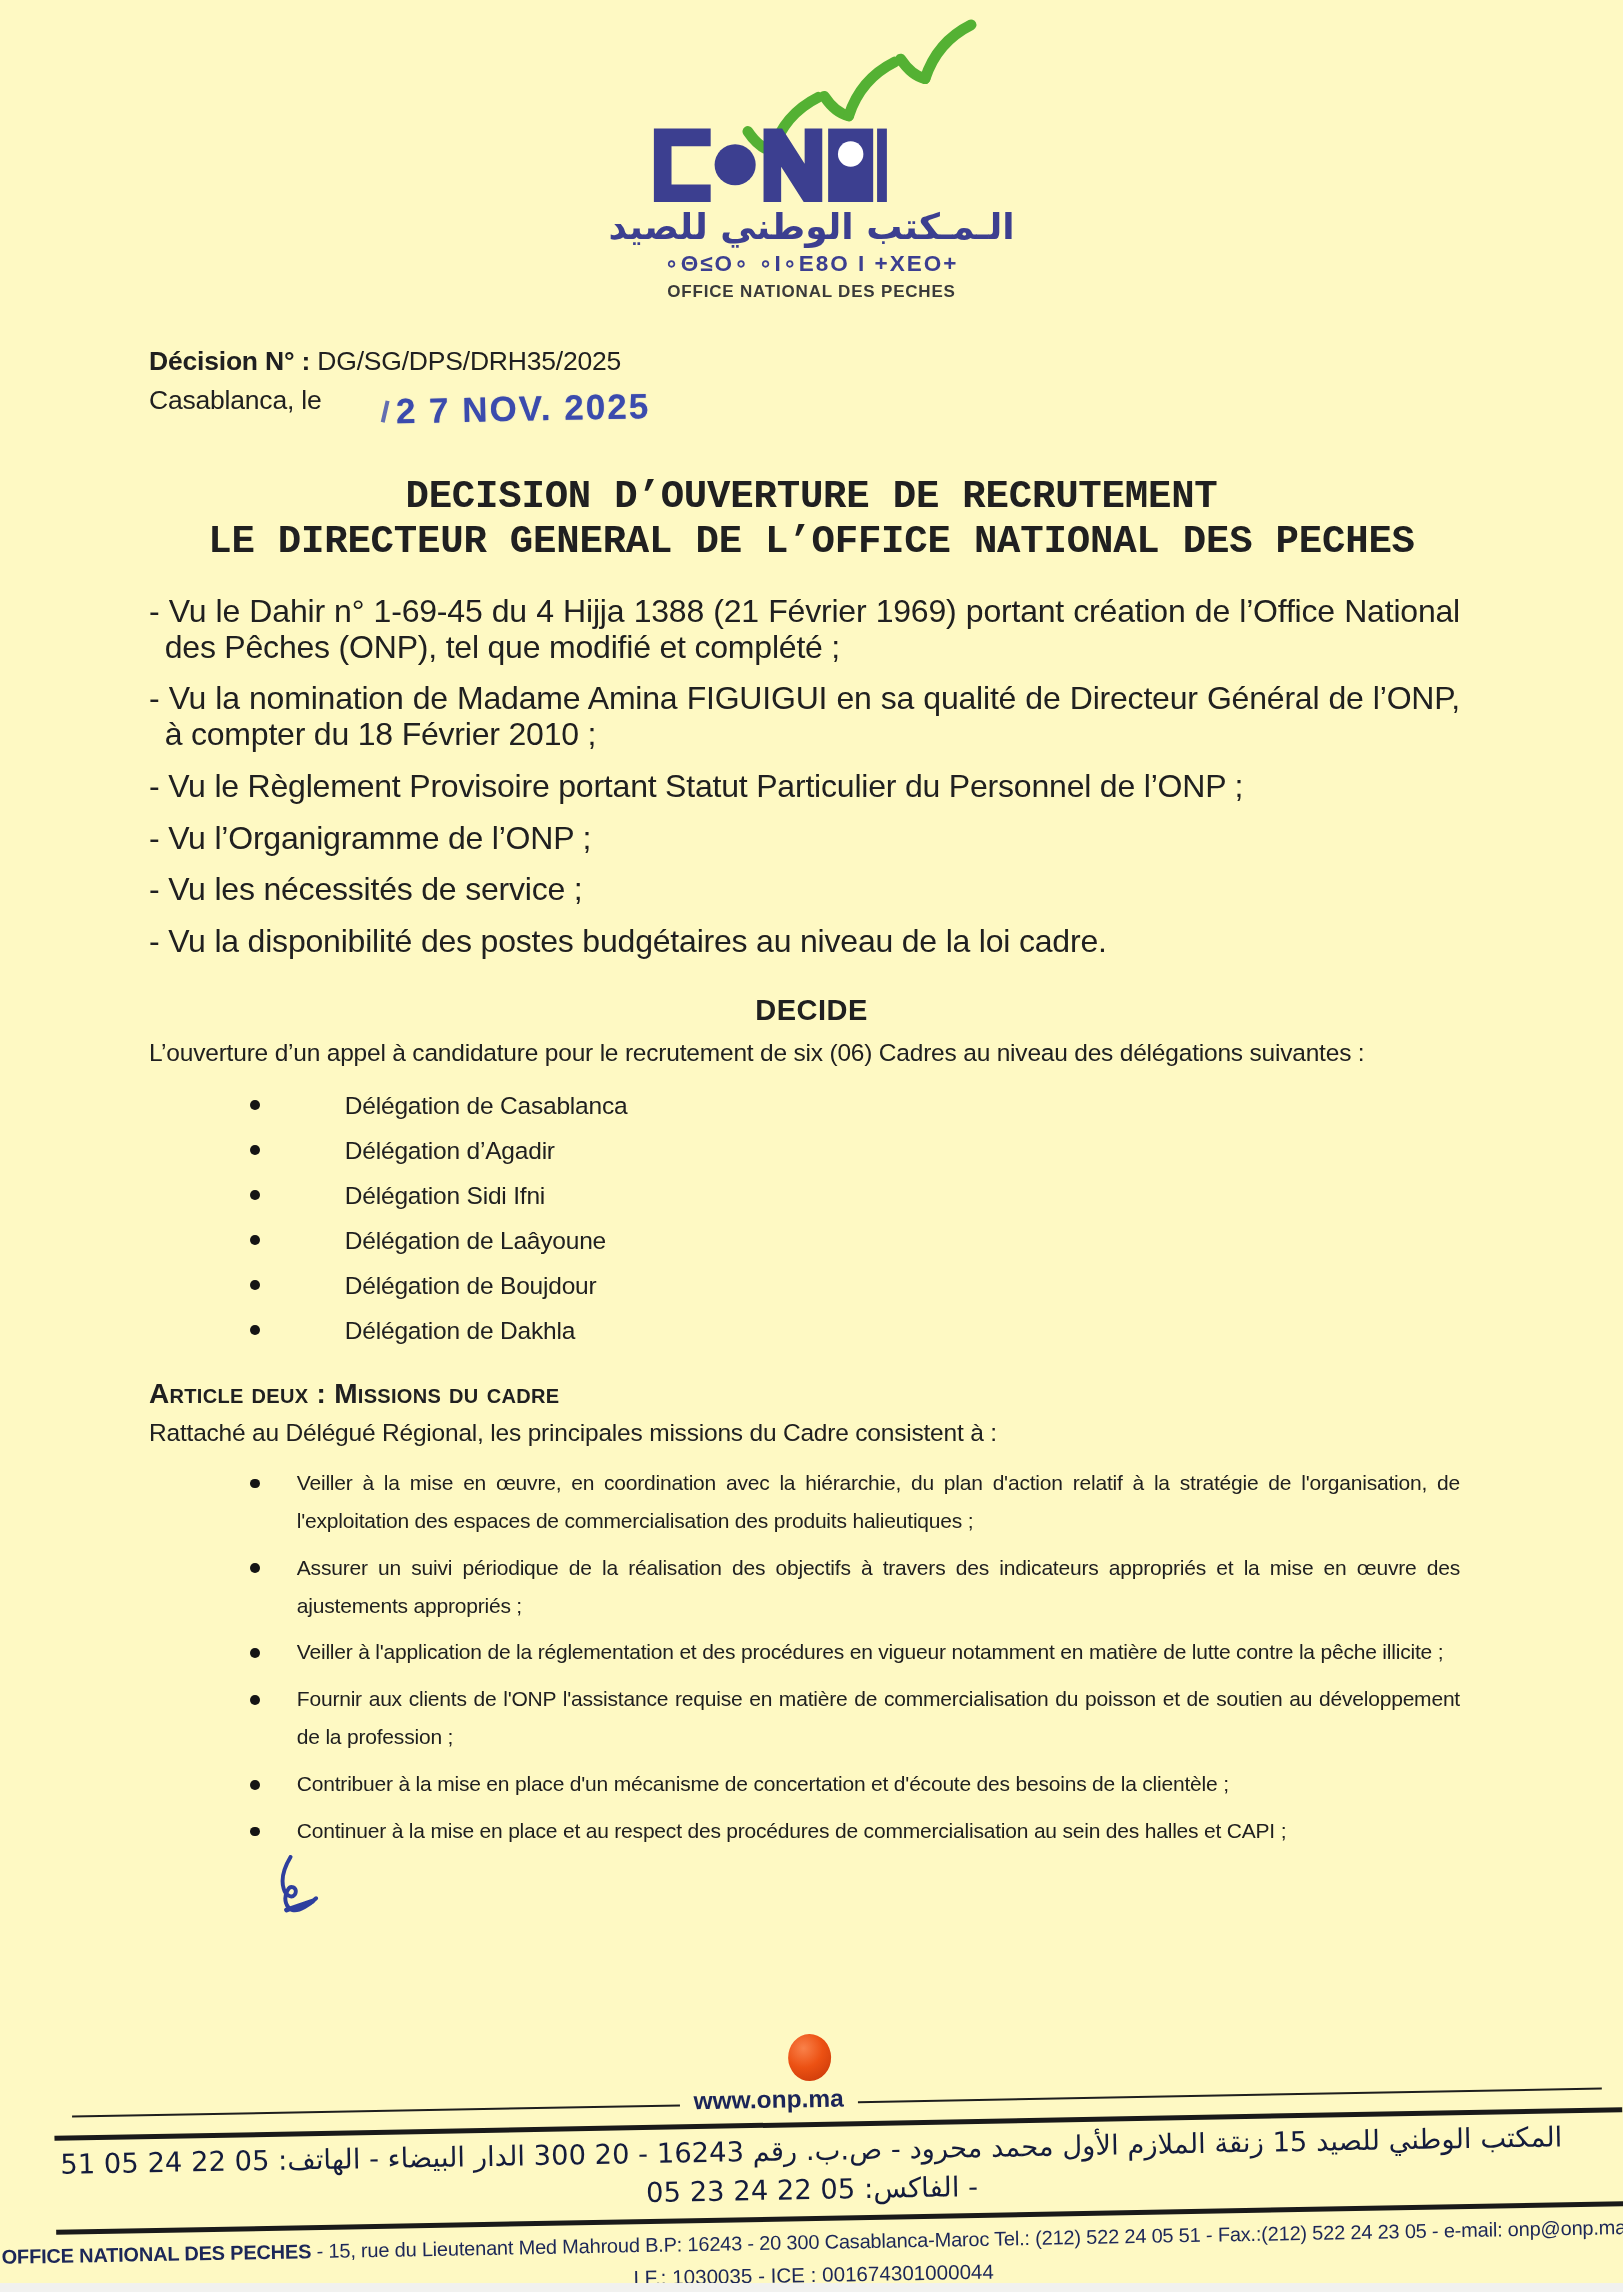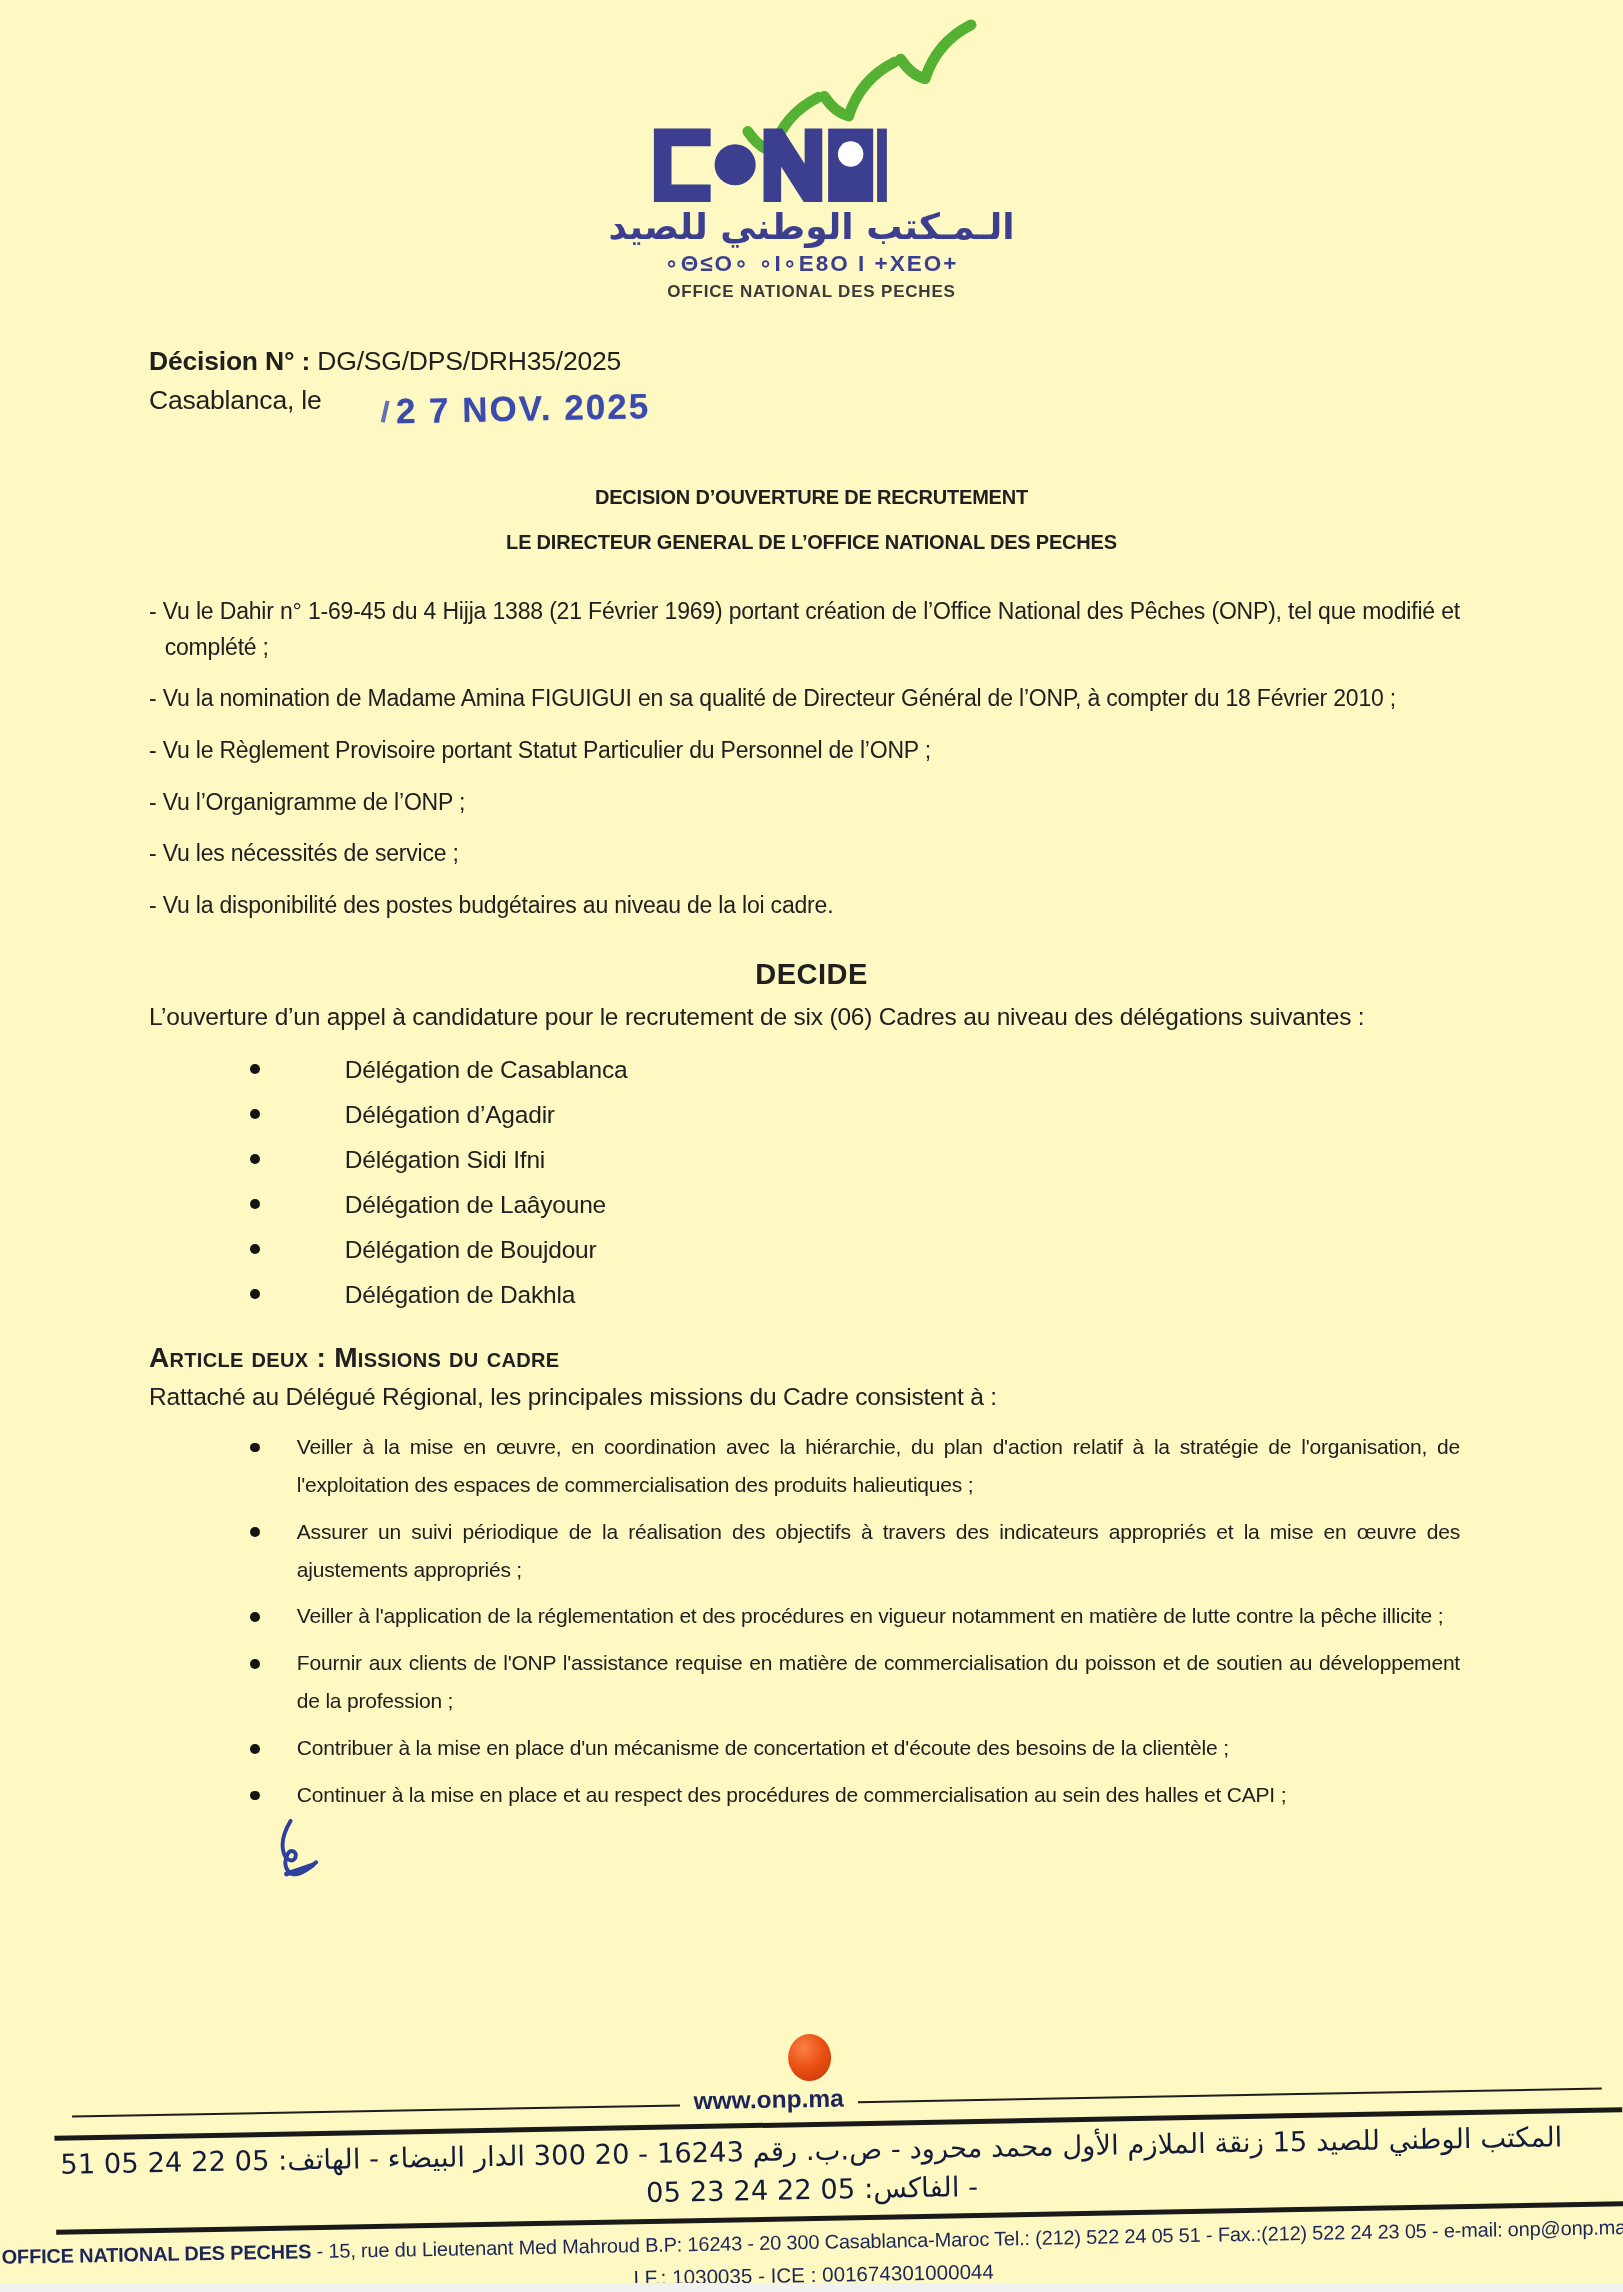--- a/index.html
+++ b/index.html
@@ -43,24 +43,24 @@
     text-shadow:0 0 1px rgba(59,75,173,.55);
     display:flex; align-items:center;
   }
   .date-stamp::before {
     content:""; display:inline-block;
     width:3.9px; height:21.6px; background:#3b4bad;
     transform:rotate(14deg); margin-right:8.8px; opacity:.8;
   }
 
   
-  .doc-title { margin-top:55px; text-align:center; font-weight:bold; font-size:20px; line-height:45px; letter-spacing:-0.2px; }
-
-  
-  .visas { margin:27.4px 163px 0 149px; font-size:23px; }
+  .doc-title { margin-top:55px; text-align:center; font-weight:bold; font-size:39px; line-height:45px; letter-spacing:-0.2px;font-family:Liberation Mono, monospace; }
+
+  
+  .visas { margin:27.4px 163px 0 149px; font-size:32px; }
   .visa {
     text-align:justify; line-height:36px; margin-bottom:15.7px;
     padding-left:15.7px; text-indent:-15.7px;
   }
   .visa::before { content:"- "; }
   .visa:last-child { margin-bottom:0; }
 
   
   .decide { margin-top:35px; text-align:center; font-weight:bold; font-size:29px; letter-spacing:0.5px; }
 

